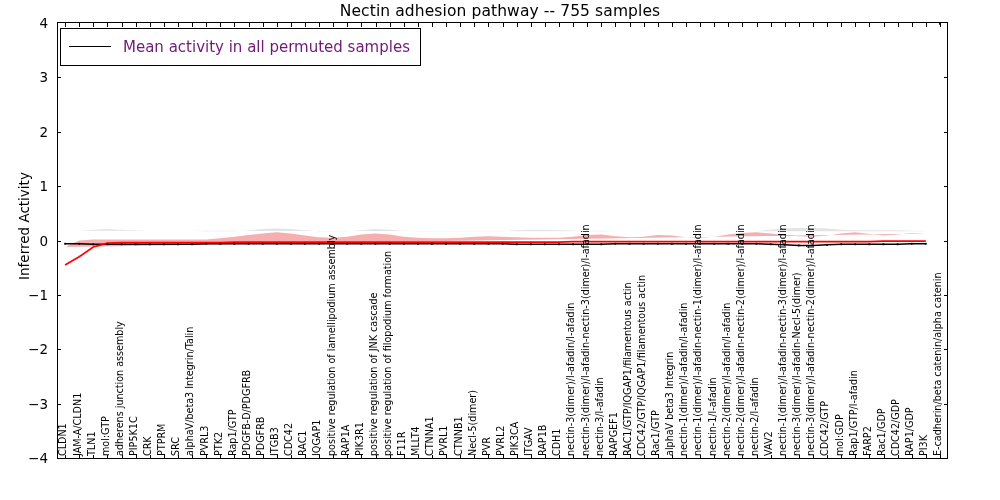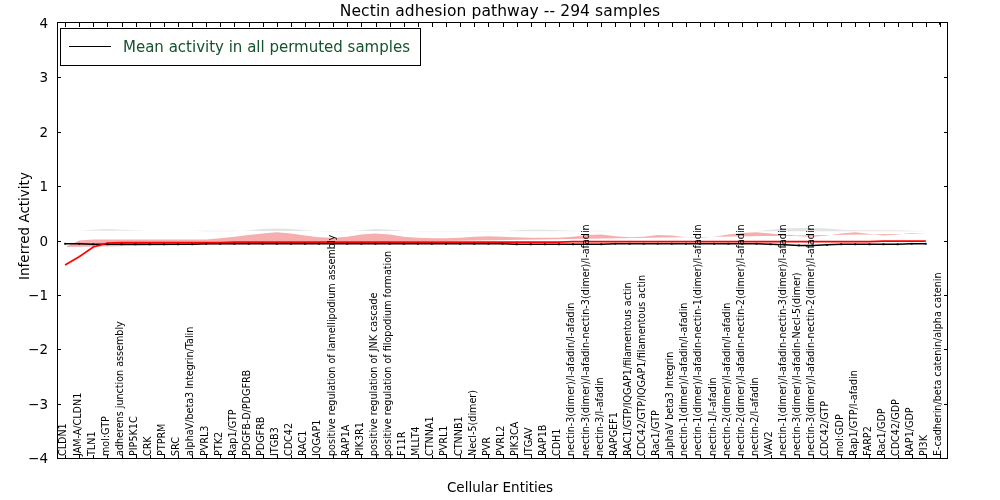--- a/index.html
+++ b/index.html
@@ -22,35 +22,35 @@
           font-size:13.5px;transform:rotate(-90deg);transform-origin:center;color:#000;}
   #xlabel{position:absolute;left:0;top:479px;width:1000px;text-align:center;
           font-size:13.5px;color:#000;}
 
   
   #legend{position:absolute;left:60px;top:28px;background:#fff;border:1.1px solid #000;
           padding:5px 10px 6px 8px;box-sizing:border-box;}
   .leg-row{display:flex;align-items:center;height:25px;}
   .leg-line{width:42px;height:0;border-top:1.6px solid #000;margin-right:12px;}
   .leg-line.red{border-top-color:#ff0000;}
-  .leg-txt{font-size:15px;color:#14532d;white-space:nowrap;}
+  .leg-txt{font-size:15px;color:#701a75;white-space:nowrap;}
 
   
   #xlabels{position:absolute;left:0;top:0;width:1000px;height:500px;pointer-events:none;}
   .xl{position:absolute;font-size:9.6px;color:#000;white-space:nowrap;
       transform-origin:left bottom;transform:rotate(-90deg);line-height:9.6px;}
   .xtick{position:absolute;top:455px;width:1px;height:4px;background:#000;}
   .xtick.t{top:23px;}
 </style>
 </head>
 <body>
 
 <div id="fig">
 
-  <div id="title">Nectin adhesion pathway -- 294 samples</div>
+  <div id="title">Nectin adhesion pathway -- 755 samples</div>
 
   <div id="plot">
     <svg id="svg" width="889" height="435" viewBox="0 0 889 435" preserveAspectRatio="none">
         <path d="M7.06 207.71 L21.17 207.71 L35.28 206.63 L49.39 206.08 L63.50 206.63 L77.61 207.17 L91.72 207.71 L105.83 207.71 L119.94 207.71 L134.06 207.71 L148.17 208.26 L162.28 208.26 L176.39 208.26 L190.50 207.17 L204.61 206.08 L218.72 205.54 L232.83 206.08 L246.94 207.17 L261.06 208.26 L275.17 208.26 L289.28 208.26 L303.39 207.17 L317.50 206.08 L331.61 206.63 L345.72 207.71 L359.83 208.26 L373.94 208.26 L388.06 208.26 L402.17 208.26 L416.28 208.26 L430.39 208.26 L444.50 208.26 L458.61 207.17 L472.72 206.63 L486.83 206.63 L500.94 207.17 L515.06 207.71 L529.17 207.71 L543.28 207.71 L557.39 208.26 L571.50 208.26 L585.61 208.26 L599.72 208.26 L613.83 208.26 L627.94 208.26 L642.06 208.26 L656.17 208.26 L670.28 208.26 L684.39 208.26 L698.50 208.26 L712.61 206.63 L726.72 205.54 L740.83 204.99 L754.94 204.99 L769.06 205.54 L783.17 206.63 L797.28 207.17 L811.39 207.17 L825.50 207.17 L839.61 207.17 L853.72 207.71 L867.83 208.26 L881.94 NaN L881.94 NaN L867.83 233.81 L853.72 234.36 L839.61 234.90 L825.50 234.90 L811.39 234.90 L797.28 234.90 L783.17 235.44 L769.06 237.08 L754.94 238.16 L740.83 238.16 L726.72 237.08 L712.61 235.44 L698.50 233.81 L684.39 233.81 L670.28 233.81 L656.17 233.81 L642.06 233.81 L627.94 233.81 L613.83 233.81 L599.72 233.81 L585.61 233.81 L571.50 233.81 L557.39 233.81 L543.28 234.36 L529.17 234.36 L515.06 234.36 L500.94 234.90 L486.83 235.44 L472.72 235.44 L458.61 234.90 L444.50 233.81 L430.39 233.81 L416.28 233.81 L402.17 233.81 L388.06 233.81 L373.94 233.81 L359.83 233.81 L345.72 234.36 L331.61 235.44 L317.50 235.99 L303.39 234.90 L289.28 233.81 L275.17 233.81 L261.06 233.81 L246.94 234.90 L232.83 235.99 L218.72 237.08 L204.61 235.99 L190.50 234.90 L176.39 233.81 L162.28 233.81 L148.17 233.81 L134.06 234.36 L119.94 234.36 L105.83 234.36 L91.72 234.36 L77.61 234.90 L63.50 235.44 L49.39 235.99 L35.28 235.44 L21.17 233.81 L7.06 233.81 Z" fill="#d9d9d9" fill-opacity="0.75" stroke="none"></path>
         <path d="M7.06 224.03 L21.17 217.50 L35.28 216.41 L49.39 216.41 L63.50 216.41 L77.61 216.41 L91.72 216.41 L105.83 216.41 L119.94 216.41 L134.06 216.41 L148.17 216.41 L162.28 215.32 L176.39 213.69 L190.50 212.06 L204.61 210.43 L218.72 209.34 L232.83 210.43 L246.94 212.61 L261.06 214.24 L275.17 214.78 L289.28 213.69 L303.39 211.52 L317.50 210.43 L331.61 211.52 L345.72 213.69 L359.83 214.78 L373.94 215.32 L388.06 215.32 L402.17 214.78 L416.28 213.69 L430.39 213.15 L444.50 213.69 L458.61 214.24 L472.72 214.78 L486.83 214.78 L500.94 214.78 L515.06 213.69 L529.17 212.06 L543.28 211.52 L557.39 213.15 L571.50 214.24 L585.61 213.69 L599.72 212.06 L613.83 212.61 L627.94 214.24 L642.06 214.78 L656.17 213.69 L670.28 211.52 L684.39 209.89 L698.50 209.34 L712.61 210.43 L726.72 212.06 L740.83 213.15 L754.94 213.69 L769.06 212.61 L783.17 210.43 L797.28 209.34 L811.39 210.97 L825.50 212.61 L839.61 211.52 L853.72 209.89 L867.83 210.43 L881.94 NaN L881.94 NaN L867.83 227.29 L853.72 227.83 L839.61 226.20 L825.50 225.11 L811.39 226.74 L797.28 228.38 L783.17 227.29 L769.06 225.11 L754.94 224.03 L740.83 224.57 L726.72 225.66 L712.61 227.29 L698.50 228.38 L684.39 227.83 L670.28 226.20 L656.17 224.03 L642.06 222.94 L627.94 223.48 L613.83 225.11 L599.72 225.66 L585.61 224.03 L571.50 223.48 L557.39 224.57 L543.28 226.20 L529.17 225.66 L515.06 224.03 L500.94 222.94 L486.83 222.94 L472.72 222.94 L458.61 223.48 L444.50 224.03 L430.39 224.57 L416.28 224.03 L402.17 222.94 L388.06 222.39 L373.94 222.39 L359.83 222.94 L345.72 224.03 L331.61 226.20 L317.50 227.29 L303.39 226.20 L289.28 224.03 L275.17 222.94 L261.06 223.48 L246.94 225.11 L232.83 227.29 L218.72 228.38 L204.61 227.29 L190.50 225.66 L176.39 224.03 L162.28 222.94 L148.17 222.39 L134.06 222.39 L119.94 222.39 L105.83 222.39 L91.72 222.39 L77.61 222.39 L63.50 222.39 L49.39 222.94 L35.28 227.29 L21.17 245.77 L7.06 259.91 Z" fill="#f5a0a0" fill-opacity="0.85" stroke="none"></path>
         <path d="M7.06 220.76 L21.17 220.76 L35.28 221.31 L49.39 221.31 L63.50 221.31 L77.61 221.31 L91.72 221.31 L105.83 221.31 L119.94 221.31 L134.06 221.31 L148.17 220.76 L162.28 220.76 L176.39 220.76 L190.50 220.76 L204.61 220.76 L218.72 220.76 L232.83 220.76 L246.94 220.76 L261.06 220.76 L275.17 220.76 L289.28 220.76 L303.39 220.76 L317.50 220.76 L331.61 220.76 L345.72 220.76 L359.83 220.76 L373.94 220.76 L388.06 220.76 L402.17 220.76 L416.28 220.76 L430.39 220.76 L444.50 220.76 L458.61 221.31 L472.72 221.31 L486.83 221.31 L500.94 221.31 L515.06 221.31 L529.17 221.31 L543.28 221.31 L557.39 220.76 L571.50 220.76 L585.61 220.76 L599.72 220.76 L613.83 220.76 L627.94 220.76 L642.06 220.76 L656.17 220.76 L670.28 220.76 L684.39 220.76 L698.50 220.76 L712.61 221.31 L726.72 221.85 L740.83 222.39 L754.94 222.39 L769.06 221.85 L783.17 221.31 L797.28 221.31 L811.39 221.31 L825.50 221.31 L839.61 221.31 L853.72 220.76 L867.83 220.76 L881.94 NaN " fill="none" stroke="#000000" stroke-width="1.5" vector-effect="non-scaling-stroke"></path>
         <path d="M7.06 241.97 L21.17 233.81 L35.28 224.03 L49.39 220.22 L63.50 219.68 L77.61 219.68 L91.72 219.68 L105.83 219.68 L119.94 219.68 L134.06 219.68 L148.17 219.68 L162.28 219.68 L176.39 219.13 L190.50 219.13 L204.61 219.13 L218.72 219.13 L232.83 219.13 L246.94 219.13 L261.06 219.13 L275.17 219.13 L289.28 219.13 L303.39 219.13 L317.50 219.13 L331.61 219.13 L345.72 219.13 L359.83 219.13 L373.94 219.13 L388.06 219.13 L402.17 219.13 L416.28 219.13 L430.39 219.13 L444.50 219.13 L458.61 219.13 L472.72 219.13 L486.83 219.13 L500.94 219.13 L515.06 218.59 L529.17 218.59 L543.28 218.59 L557.39 218.59 L571.50 218.59 L585.61 218.59 L599.72 218.59 L613.83 218.59 L627.94 218.59 L642.06 218.59 L656.17 218.59 L670.28 218.59 L684.39 218.59 L698.50 218.59 L712.61 218.59 L726.72 218.59 L740.83 218.59 L754.94 218.59 L769.06 218.59 L783.17 218.59 L797.28 218.59 L811.39 218.59 L825.50 218.04 L839.61 218.04 L853.72 218.04 L867.83 218.04 L881.94 NaN " fill="none" stroke="#ff0000" stroke-width="1.7" vector-effect="non-scaling-stroke"></path>
         <rect x="6.16" y="219.86" width="1.8" height="1.8" fill="#000"></rect>
         <rect x="20.27" y="219.86" width="1.8" height="1.8" fill="#000"></rect>
         <rect x="34.38" y="220.41" width="1.8" height="1.8" fill="#000"></rect>
@@ -136,21 +136,20 @@
       <div class="ytick-mark r" style="top: 295px;"></div>
       <div class="ytick-lbl" style="top: 349.25px;">−2</div>
       <div class="ytick-mark " style="top: 349px;"></div>
       <div class="ytick-mark r" style="top: 349px;"></div>
       <div class="ytick-lbl" style="top: 403.625px;">−3</div>
       <div class="ytick-mark " style="top: 404px;"></div>
       <div class="ytick-mark r" style="top: 404px;"></div>
       <div class="ytick-lbl" style="top: 458px;">−4</div>
     </div>
   <div id="ylabel">Inferred Activity</div>
-  <div id="xlabel">Cellular Entities</div>
 
   <div id="xlabels">
       <div class="xl" style="left: 68.4556px; top: auto; height: 456px; display: flex; align-items: flex-end; transform: rotate(-90deg); transform-origin: 0px 100%; bottom: 44px; position: absolute;">CLDN1</div>
       <div class="xtick" style="left: 65px;"></div>
       <div class="xtick t" style="left: 65px;"></div>
       <div class="xl" style="left: 82.5667px; top: auto; height: 456px; display: flex; align-items: flex-end; transform: rotate(-90deg); transform-origin: 0px 100%; bottom: 44px; position: absolute;">JAM-A/CLDN1</div>
       <div class="xtick" style="left: 79px;"></div>
       <div class="xtick t" style="left: 79px;"></div>
       <div class="xl" style="left: 96.6778px; top: auto; height: 456px; display: flex; align-items: flex-end; transform: rotate(-90deg); transform-origin: 0px 100%; bottom: 44px; position: absolute;">TLN1</div>
       <div class="xtick" style="left: 93px;"></div>

